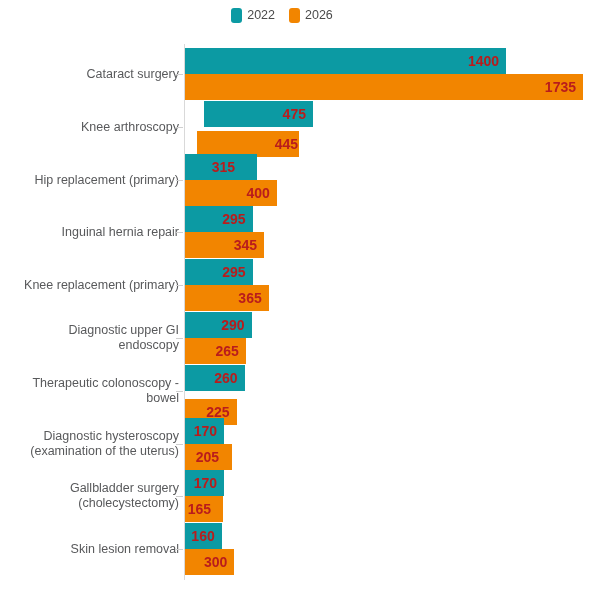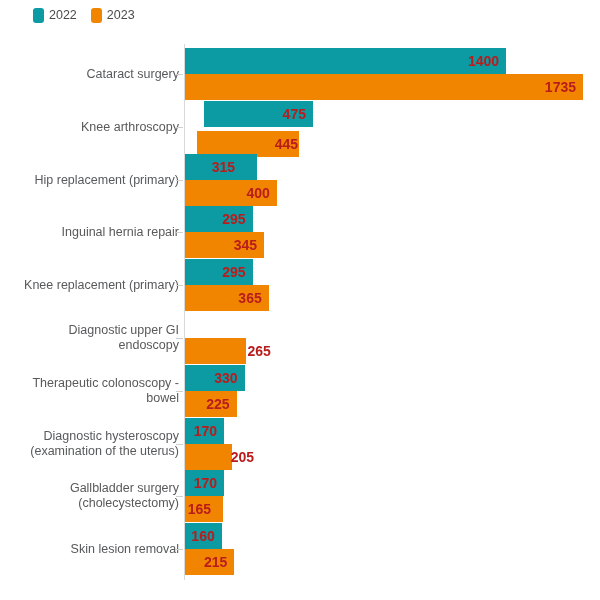--- a/index.html
+++ b/index.html
@@ -19,23 +19,23 @@
     height: 600px;
   }
 
   
   #legend {
     position: absolute;
     left: 0;
     top: 8px;
     width: 564px;
     display: flex;
+    justify-content: center;
     align-items: center;
     gap: 14px;
-    padding-left: 33px;
   }
   .legend-item {
     display: flex;
     align-items: center;
     gap: 5px;
   }
   .legend-swatch {
     width: 11px;
     height: 15px;
     border-radius: 3px;
@@ -120,21 +120,21 @@
 
 <div id="chart-root">
 
   <div id="legend">
       <div class="legend-item">
         <span class="legend-swatch" style="background: rgb(12, 154, 163);"></span>
         <span class="legend-label">2022</span>
       </div>
       <div class="legend-item">
         <span class="legend-swatch" style="background: rgb(242, 133, 0);"></span>
-        <span class="legend-label">2023</span>
+        <span class="legend-label">2026</span>
       </div>
     </div>
 
   <div id="plot">
     <div class="axis-line"></div>
   <div class="group" style="top: 4px; height: 52px;">
         <div class="cat-label">Cataract surgery</div>
         <div class="tick"></div>
         <div class="bar-row" style="top: 0px; width: 321.153px;">
           <div class="bar s2022" style="width: 321.153px; background: rgb(12, 154, 163);"></div>
@@ -190,47 +190,51 @@
         </div>
         <div class="bar-row" style="top: 26px; width: 83.7291px;">
           <div class="bar s2023" style="width: 83.7291px; background: rgb(242, 133, 0);"></div>
           <span class="bar-value">365</span>
         </div>
       </div>
       <div class="group" style="top: 268px; height: 52px;">
         <div class="cat-label">Diagnostic upper GI
 endoscopy</div>
         <div class="tick"></div>
-        <div class="bar-row" style="top: 26px; width: 60.7896px; padding-left: 32px;">
+        <div class="bar-row" style="top: 0px; width: 66.5245px;">
+          <div class="bar s2022" style="width: 66.5245px; background: rgb(12, 154, 163);"></div>
+          <span class="bar-value">290</span>
+        </div>
+        <div class="bar-row" style="top: 26px; width: 60.7896px;">
           <div class="bar s2023" style="width: 60.7896px; background: rgb(242, 133, 0);"></div>
           <span class="bar-value">265</span>
         </div>
       </div>
       <div class="group" style="top: 320.8px; height: 52px;">
         <div class="cat-label">Therapeutic colonoscopy -
 bowel</div>
         <div class="tick"></div>
         <div class="bar-row" style="top: 0px; width: 59.6427px;">
           <div class="bar s2022" style="width: 59.6427px; background: rgb(12, 154, 163);"></div>
-          <span class="bar-value">330</span>
-        </div>
-        <div class="bar-row" style="top: 26px; width: 51.6138px;">
+          <span class="bar-value">260</span>
+        </div>
+        <div class="bar-row" style="top: 34px; width: 51.6138px;">
           <div class="bar s2023" style="width: 51.6138px; background: rgb(242, 133, 0);"></div>
           <span class="bar-value">225</span>
         </div>
       </div>
       <div class="group" style="top: 373.6px; height: 52px;">
         <div class="cat-label">Diagnostic hysteroscopy
 (examination of the uterus)</div>
         <div class="tick"></div>
         <div class="bar-row" style="top: 0px; width: 38.9971px;">
           <div class="bar s2022" style="width: 38.9971px; background: rgb(12, 154, 163);"></div>
           <span class="bar-value">170</span>
         </div>
-        <div class="bar-row" style="top: 26px; width: 41px; padding-left: 35px;">
+        <div class="bar-row" style="top: 26px; width: 41px;">
           <div class="bar s2023" style="width: 47.0259px; background: rgb(242, 133, 0);"></div>
           <span class="bar-value">205</span>
         </div>
       </div>
       <div class="group" style="top: 426.4px; height: 52px;">
         <div class="cat-label">Gallbladder surgery
 (cholecystectomy)</div>
         <div class="tick"></div>
         <div class="bar-row" style="top: 0px; width: 38.9971px;">
           <div class="bar s2022" style="width: 38.9971px; background: rgb(12, 154, 163);"></div>
@@ -243,18 +247,18 @@
       </div>
       <div class="group" style="top: 479.2px; height: 52px;">
         <div class="cat-label">Skin lesion removal</div>
         <div class="tick"></div>
         <div class="bar-row" style="top: 0px; width: 36.7032px;">
           <div class="bar s2022" style="width: 36.7032px; background: rgb(12, 154, 163);"></div>
           <span class="bar-value">160</span>
         </div>
         <div class="bar-row" style="top: 26px; width: 49.3199px;">
           <div class="bar s2023" style="width: 49.3199px; background: rgb(242, 133, 0);"></div>
-          <span class="bar-value">215</span>
+          <span class="bar-value">300</span>
         </div>
       </div>
     </div>
 
 </div>
 
 </body></html>

